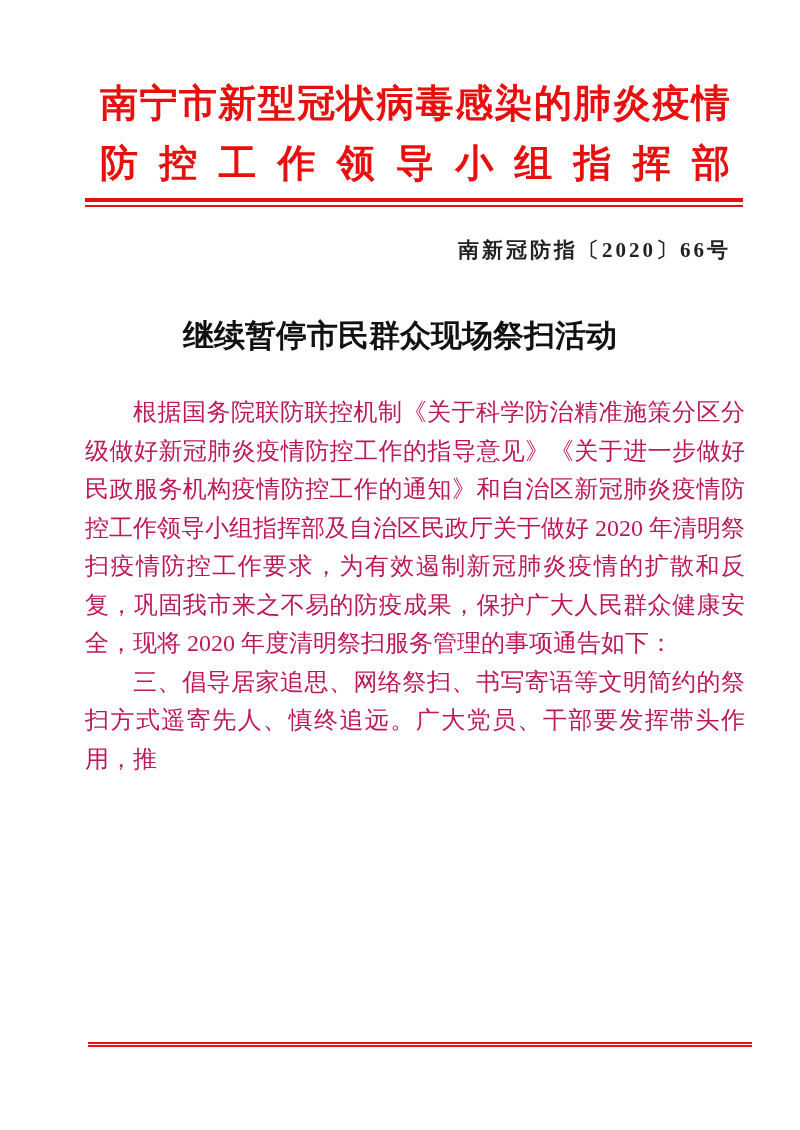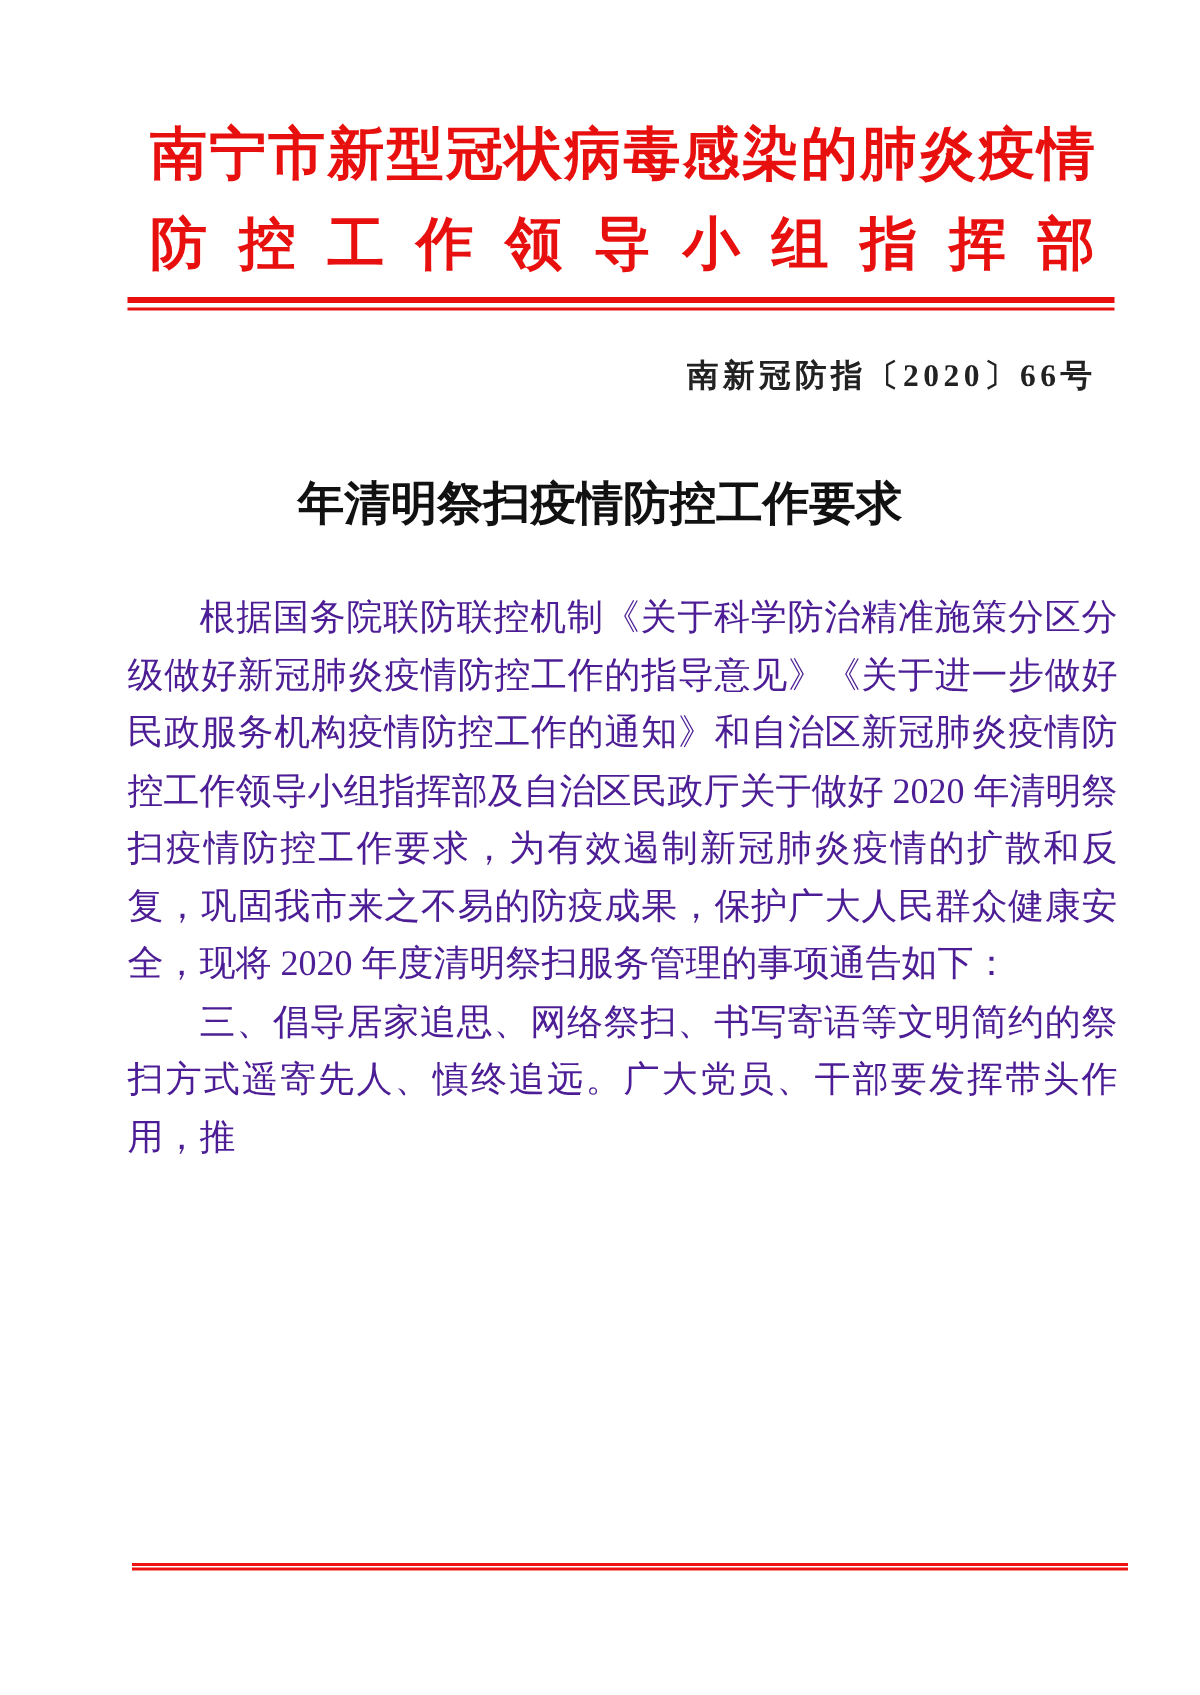--- a/index.html
+++ b/index.html
@@ -58,21 +58,21 @@
     color: #111111;
   }
   .notice-title .title-line { display: block; }
 
   
   .notice-body {
     margin: 34px 55px 0 85px;
     font-size: 24px;
     line-height: 38.5px;
     text-align: justify;
-    color: #4c1d95;
+    color: #be185d;
   }
   .notice-body p {
     margin: 0;
     text-indent: 48px;
   }
 
   
   .footer-rule {
     position: absolute;
     top: 1042px;
@@ -121,21 +121,21 @@
         <span>挥</span>
         <span>部</span>
       </div>
   </header>
 
   <div class="double-rule"></div>
 
   <div class="doc-number">南新冠防指〔2020〕66号</div>
 
   <h1 class="notice-title">
-    <span class="title-line">年清明祭扫疫情防控工作要求</span>
+    <span class="title-line">继续暂停市民群众现场祭扫活动</span>
   </h1>
 
   <main class="notice-body">
     <p>根据国务院联防联控机制《关于科学防治精准施策分区分级做好新冠肺炎疫情防控工作的指导意见》《关于进一步做好民政服务机构疫情防控工作的通知》和自治区新冠肺炎疫情防控工作领导小组指挥部及自治区民政厅关于做好 2020 年清明祭扫疫情防控工作要求，为有效遏制新冠肺炎疫情的扩散和反复，巩固我市来之不易的防疫成果，保护广大人民群众健康安全，现将 2020 年度清明祭扫服务管理的事项通告如下：</p>
     <p>三、倡导居家追思、网络祭扫、书写寄语等文明简约的祭扫方式遥寄先人、慎终追远。广大党员、干部要发挥带头作用，推</p>
   </main>
 
   <div class="footer-rule"></div>
 
 </div>

